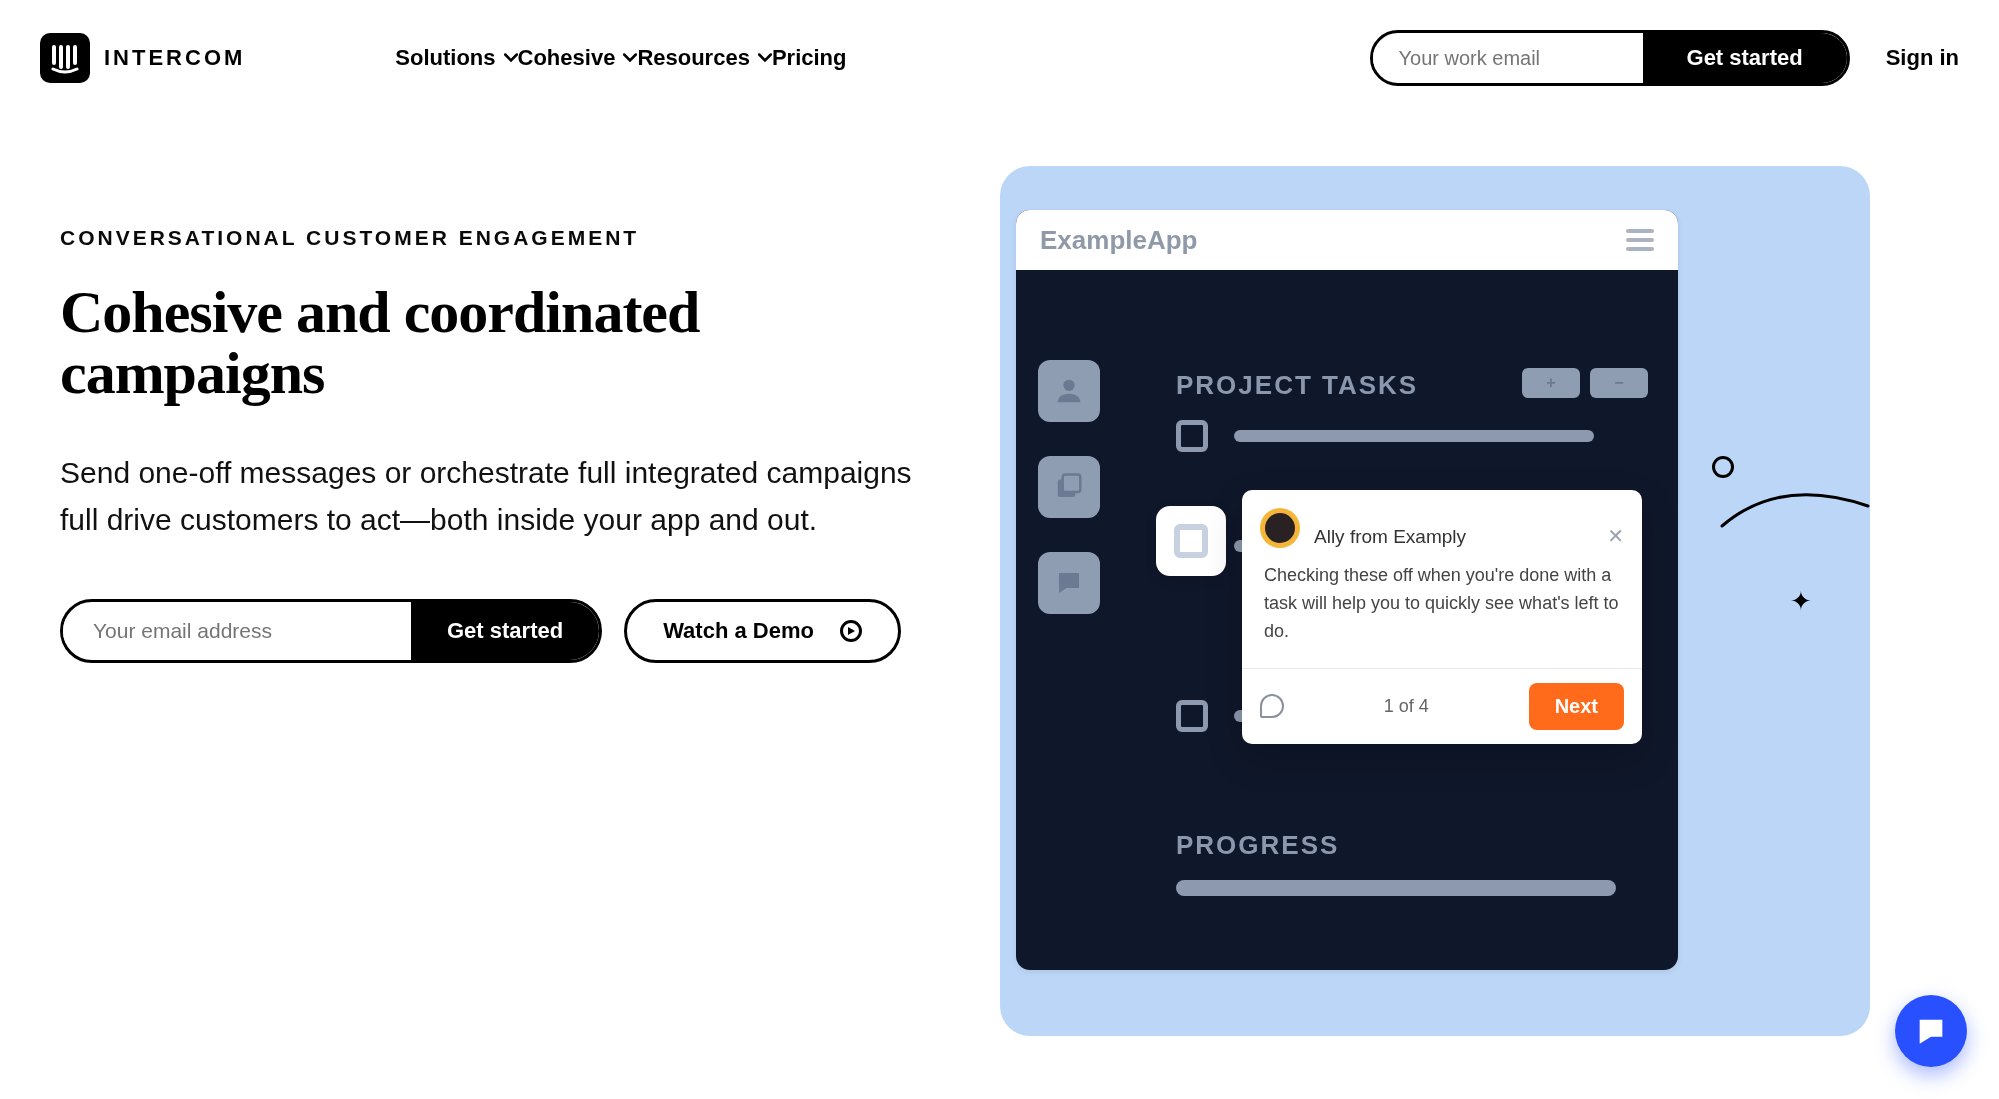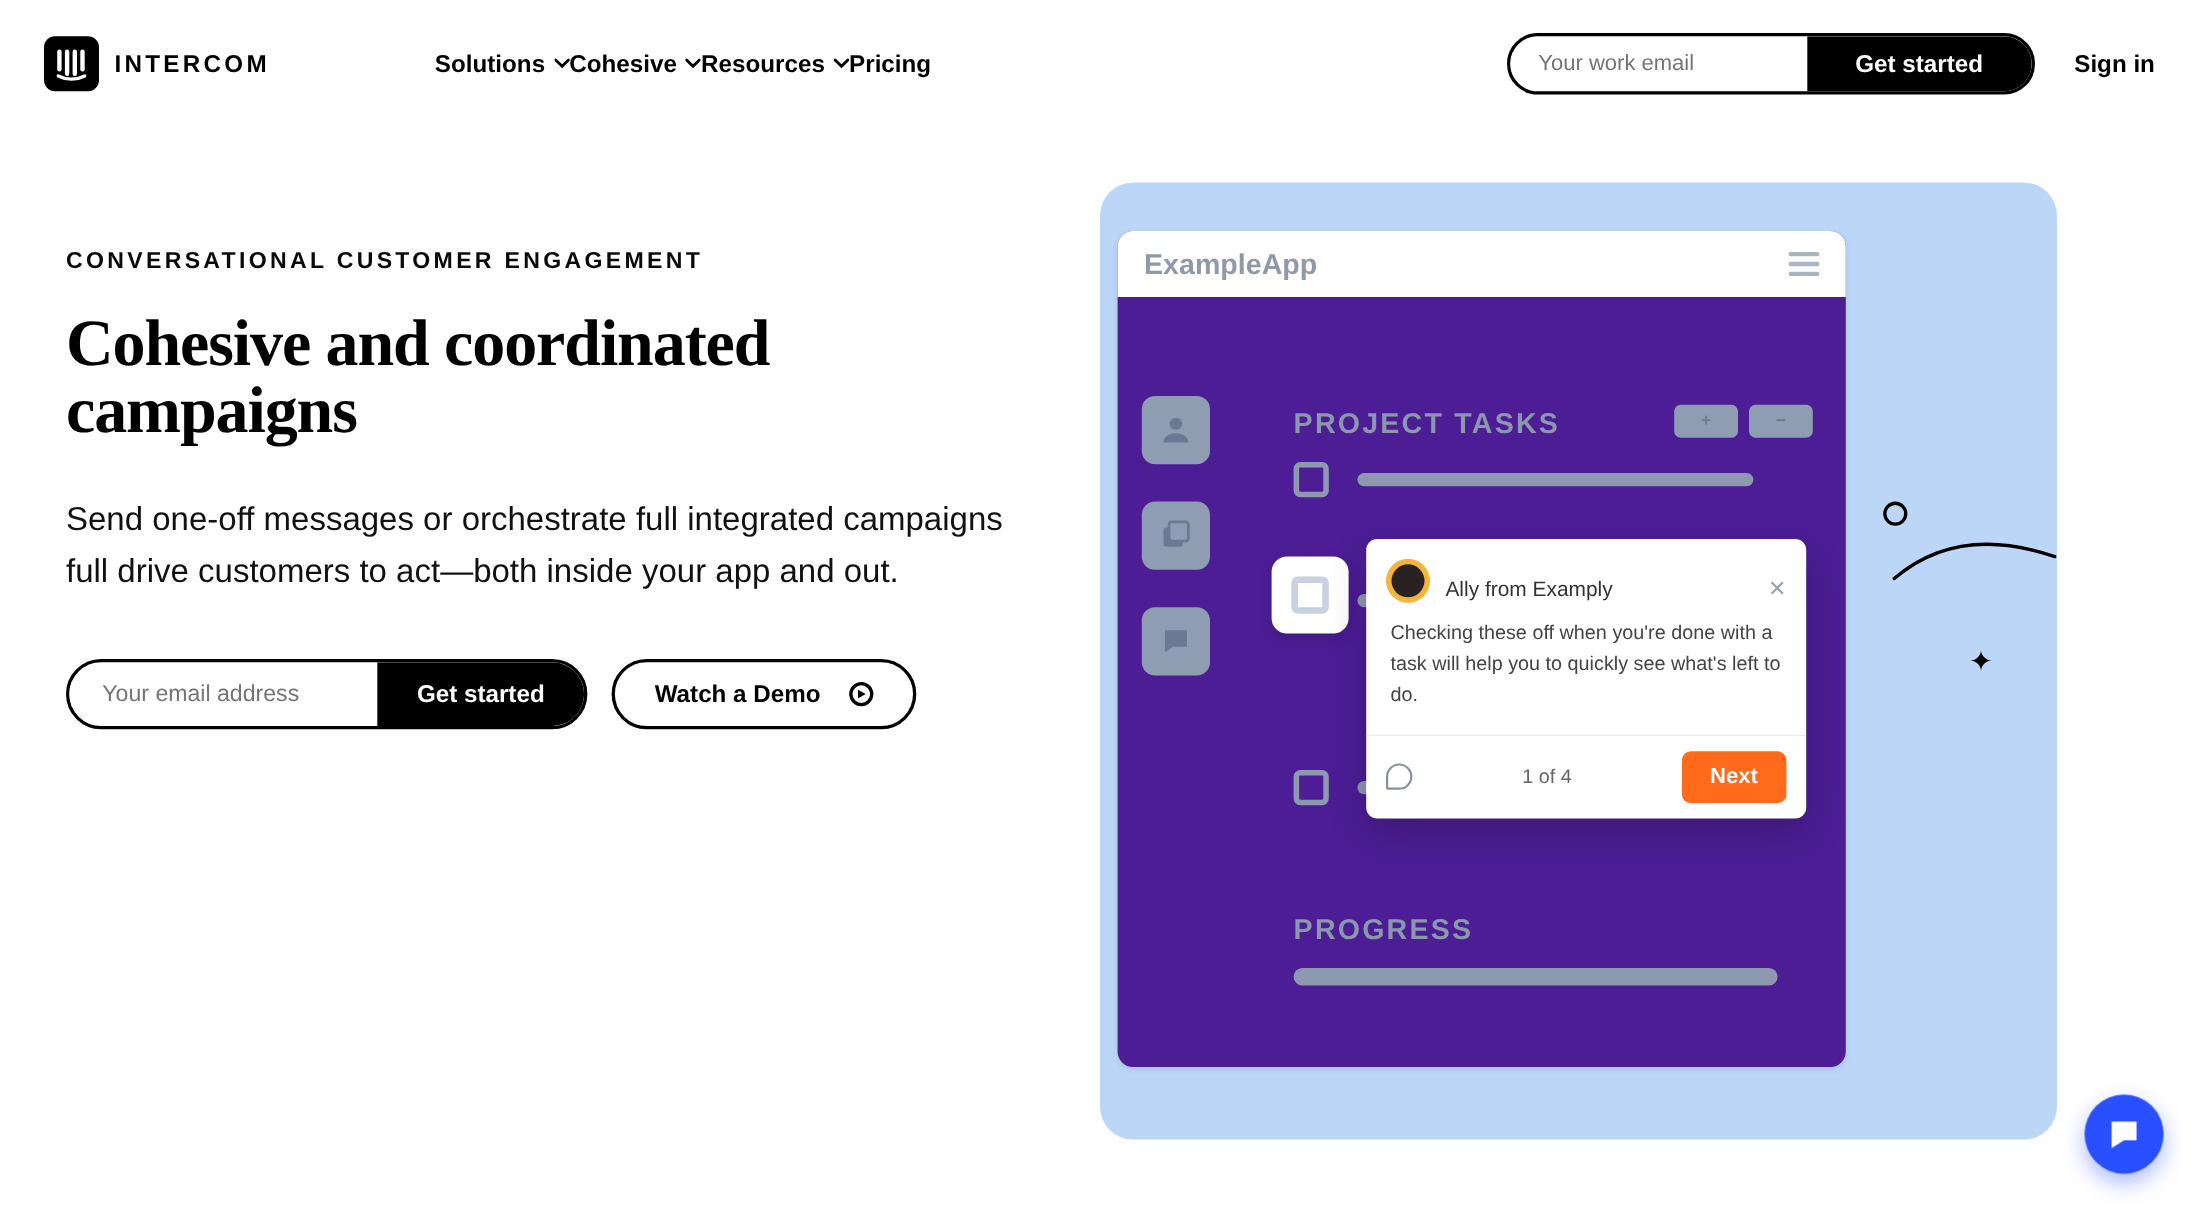--- a/index.html
+++ b/index.html
@@ -20,30 +20,30 @@
 .signin { font-weight: 800; font-size: 22px; cursor: pointer; }
 
 
 .hero { display: flex; padding: 110px 60px 0 60px; gap: 40px; }
 .hero-left { flex: 0 0 900px; }
 .eyebrow { font-weight: 800; letter-spacing: 3px; font-size: 21px; color: #0a0a0a; }
 .headline { font-family: Georgia, "Times New Roman", serif; font-weight: 900; font-size: 60px; line-height: 1.02; margin-top: 32px; letter-spacing: -1px; }
 .subhead { font-size: 30px; line-height: 1.55; margin-top: 46px; color: #111; max-width: 860px; }
 .cta-row { display: flex; gap: 22px; margin-top: 56px; }
 .cta-pill { display: flex; align-items: center; border: 3px solid #000; border-radius: 999px; overflow: hidden; height: 64px; }
-.cta-pill input { border: none; outline: none; padding: 0 30px; font-size: 21px; width: 280px; color: #999; }
+.cta-pill input { border: none; outline: none; padding: 0 30px; font-size: 21px; width: 348px; color: #999; }
 .cta-pill .cta-btn { background: #000; color: #fff; font-weight: 800; font-size: 22px; padding: 0 36px; height: 100%; display: flex; align-items: center; cursor: pointer; border: none; }
 .demo-btn { border: 3px solid #000; border-radius: 999px; height: 64px; padding: 0 36px; display: flex; align-items: center; gap: 26px; font-weight: 800; font-size: 22px; background: #fff; cursor: pointer; }
 .play-circ { width: 22px; height: 22px; border: 3px solid #000; border-radius: 50%; display: flex; align-items: center; justify-content: center; }
 .play-tri { width: 0; height: 0; border-left: 7px solid #000; border-top: 4px solid transparent; border-bottom: 4px solid transparent; margin-left: 2px; }
 
 
 .hero-right { flex: 1; position: relative; }
 .canvas { position: absolute; top: -60px; left: 0; width: 870px; height: 870px; background: #bcd6f7; border-radius: 30px; }
-.app-window { position: absolute; top: 44px; left: 16px; width: 662px; height: 760px; background: #4c1d95; border-radius: 14px; overflow: visible; box-shadow: 0 2px 6px rgba(0,0,0,.08); }
+.app-window { position: absolute; top: 44px; left: 16px; width: 662px; height: 760px; background: #0f172a; border-radius: 14px; overflow: visible; box-shadow: 0 2px 6px rgba(0,0,0,.08); }
 .app-header { background: #fff; height: 60px; display: flex; align-items: center; padding: 0 24px; justify-content: space-between; border-radius: 14px 14px 0 0; }
 .app-title { color: #8f99a8; font-weight: 700; font-size: 26px; }
 .hamburger { display: flex; flex-direction: column; gap: 5px; }
 .hamburger span { width: 28px; height: 4px; background: #aab3c0; border-radius: 2px; }
 
 .app-body { position: relative; padding: 30px 24px; height: calc(100% - 60px); }
 .side-icons { position: absolute; left: 22px; top: 90px; display: flex; flex-direction: column; gap: 34px; }
 .side-icon { width: 62px; height: 62px; background: #8f9db3; border-radius: 12px; display: flex; align-items: center; justify-content: center; color: #6b7a92; }
 .section-title { position: absolute; left: 160px; font-weight: 800; font-size: 26px; color: #8a97ac; letter-spacing: 2px; }
 .st-tasks { top: 100px; }

